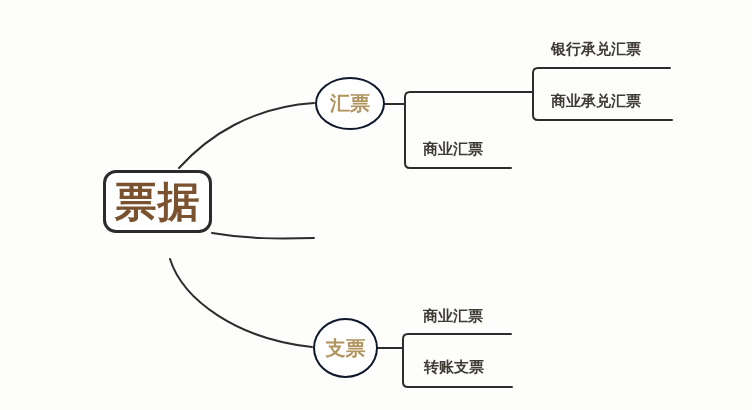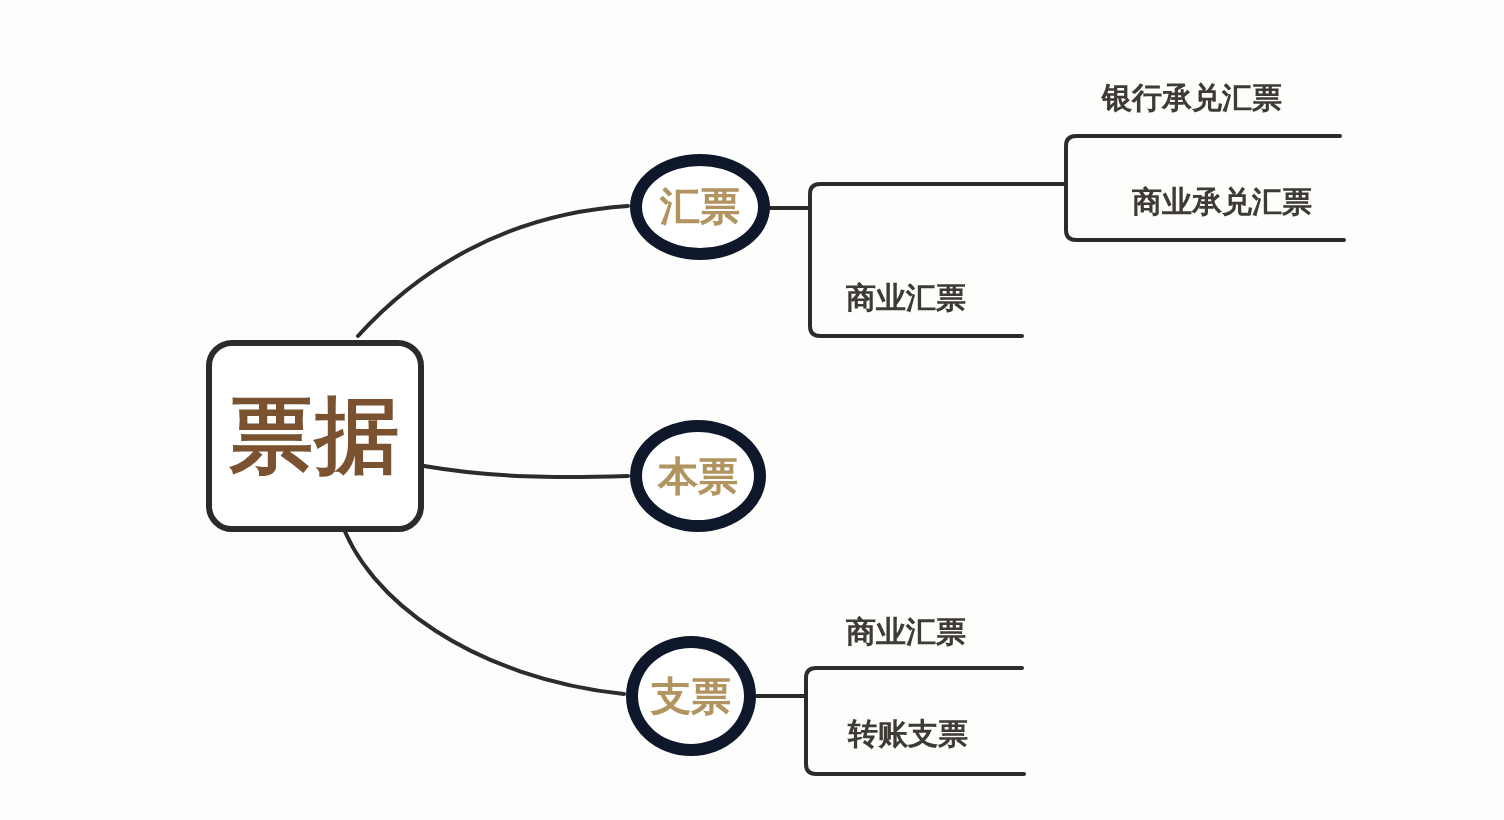--- a/index.html
+++ b/index.html
@@ -22,49 +22,49 @@
     stroke-width:2;
     stroke-linecap:round;
   }
   .node{
     position:absolute;
     display:flex;align-items:center;justify-content:center;
     background:#ffffff;
     box-sizing:border-box;
   }
   .node-root{
-    left:103px;top:170px;width:109px;height:96px;
+    left:103px;top:170px;width:109px;height:63px;
     border:3px solid #2b2b2b;
     border-radius:13px;
     font-size:42px;
     font-weight:700;
     color:#7a5230;
     letter-spacing:1px;
   }
   .node-ellipse{
-    border:6px solid #0f172a;
+    border:2px solid #0f172a;
     border-radius:50%;
     font-size:20px;
     font-weight:700;
     color:#b1945f;
   }
   .node-huipiao{left:315px;top:77px;width:70px;height:53px;}
   .node-benpiao{left:315px;top:210px;width:68px;height:56px;}
   .node-zhipiao{left:313px;top:318px;width:65px;height:60px;align-items:center;}
   .leaf{
     position:absolute;
     font-size:15px;
     font-weight:600;
     color:#3e3a34;
     white-space:nowrap;
   }
   .leaf-shangye-huipiao{left:424px;top:62px;}
   .leaf-yinhang-huipiao{left:423px;top:140px;}
   .leaf-yinhang-chengdui{left:551px;top:40px;}
-  .leaf-shangye-chengdui{left:551px;top:92px;margin-left:15px;}
+  .leaf-shangye-chengdui{left:551px;top:92px;}
   .leaf-xianjin-zhipiao{left:423px;top:307px;}
   .leaf-zhuanzhang-zhipiao{left:424px;top:358px;}
 </style>
 </head>
 <body>
 
 <div class="canvas">
 
   <svg class="edges" viewBox="0 0 752 410" aria-hidden="true">
     <path d="M 179,168 C 208,136 252,107 314,103"></path>
@@ -78,23 +78,20 @@
   </svg>
 
   <div class="node node-root">
     <span>票据</span>
   </div>
 
   <div class="node node-ellipse node-huipiao">
     <span>汇票</span>
   </div>
 
-  <div class="node node-ellipse node-benpiao">
-    <span>本票</span>
-  </div>
 
   <div class="node node-ellipse node-zhipiao">
     <span>支票</span>
   </div>
 
 
   <div class="leaf leaf-yinhang-huipiao">商业汇票</div>
 
   <div class="leaf leaf-yinhang-chengdui">银行承兑汇票</div>
 

